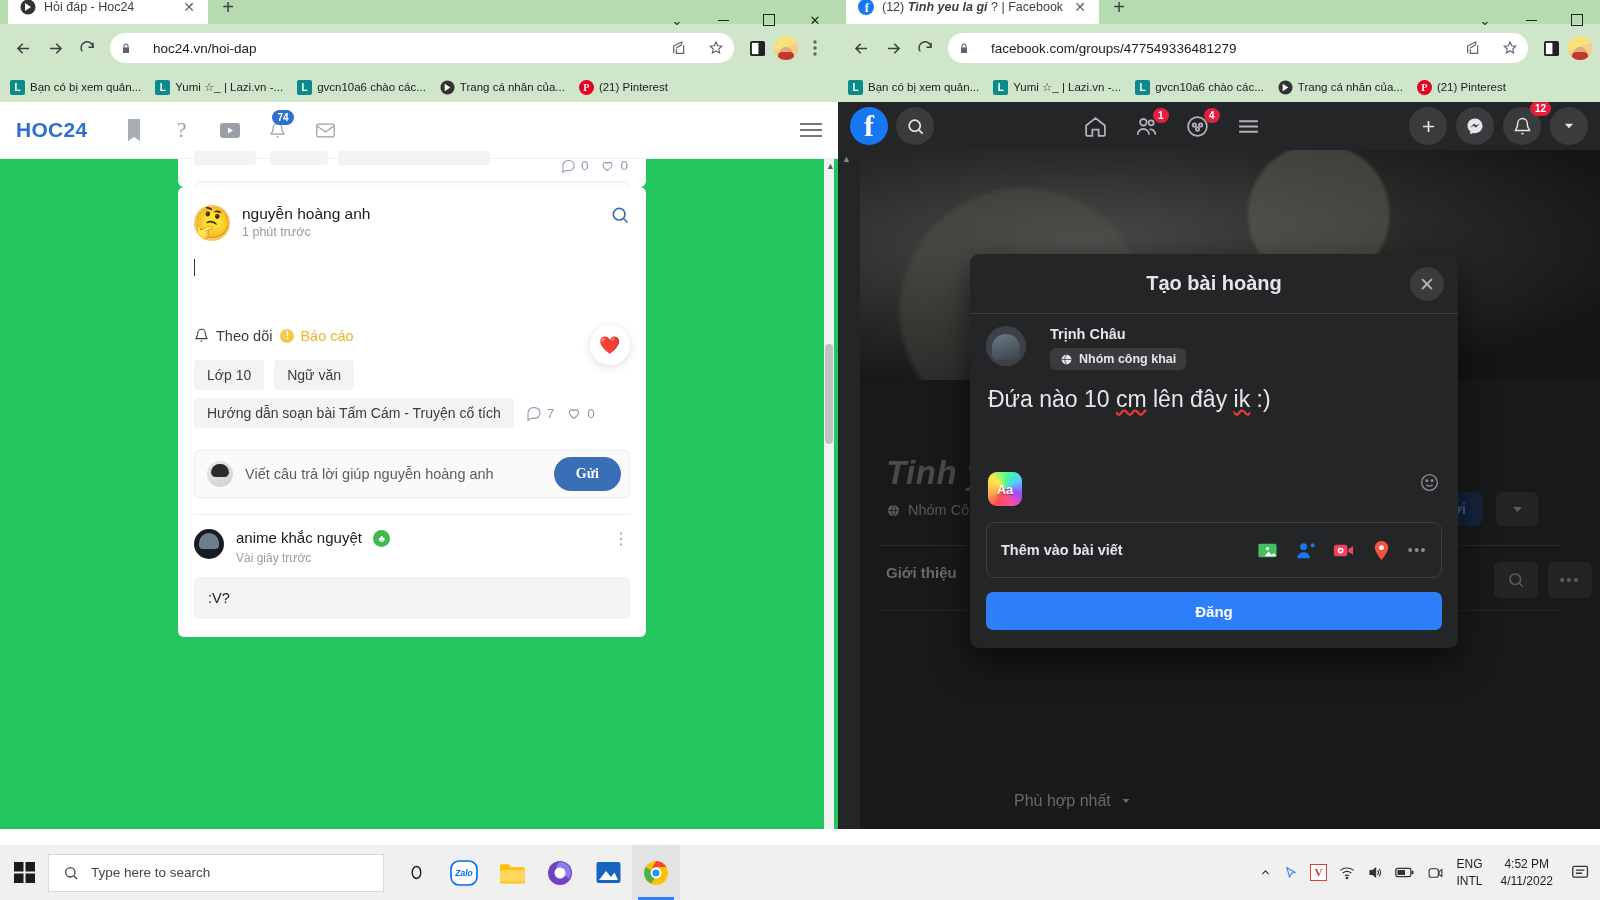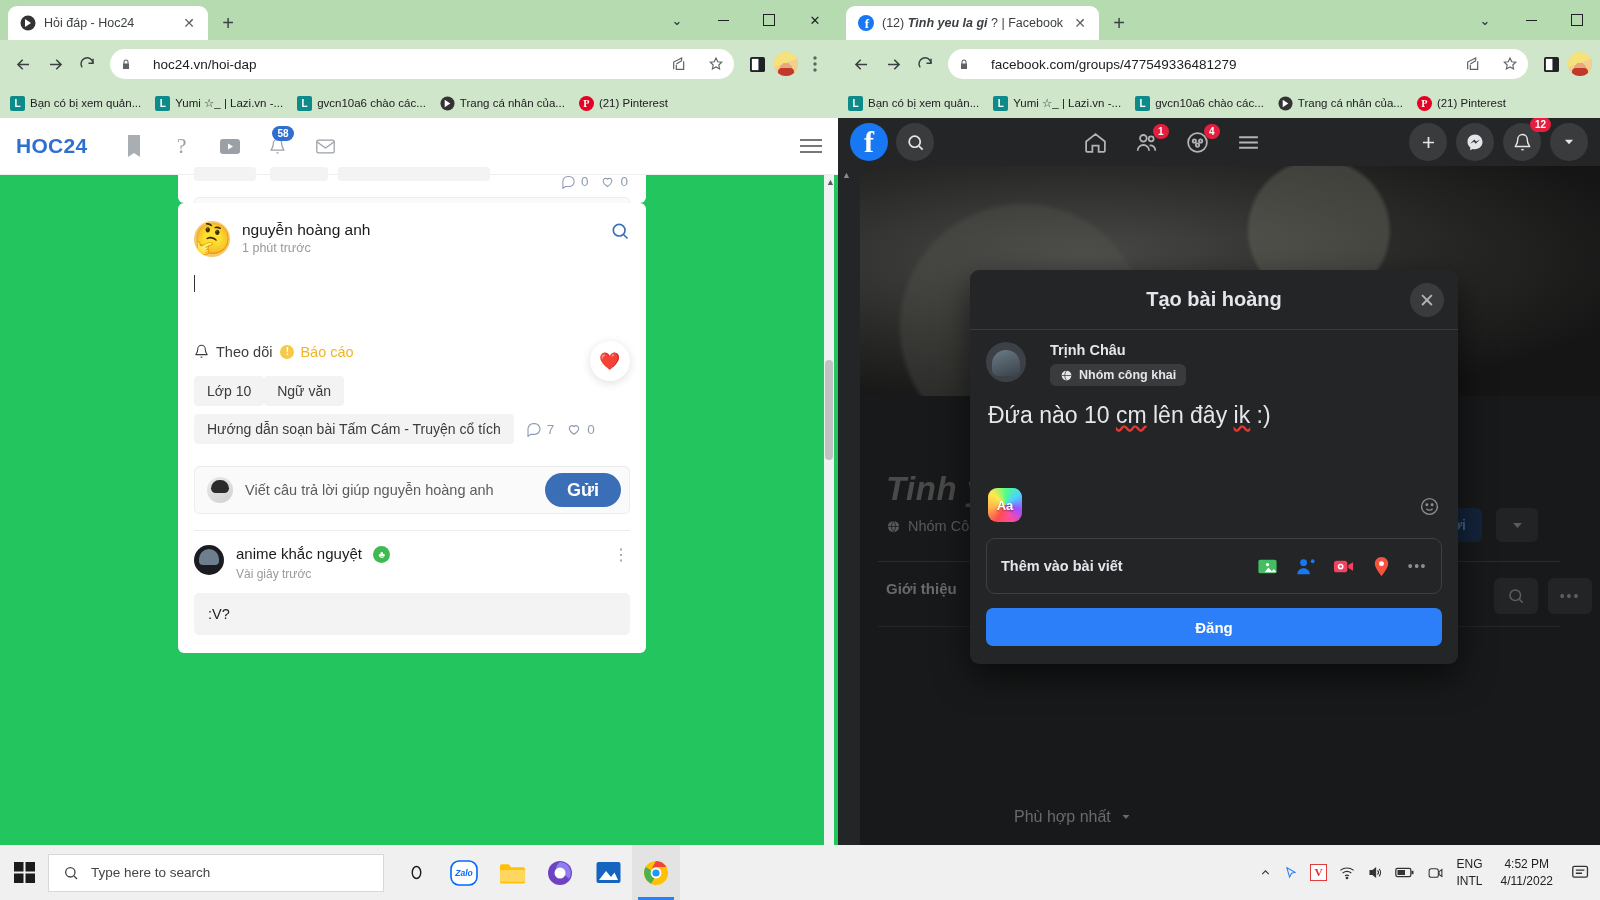--- a/index.html
+++ b/index.html
@@ -9,21 +9,21 @@
     background: #000;
   }
   .screen { position: relative; width: 1600px; height: 900px; }
 
   
   .chrome-win { position: absolute; top: 0; overflow: hidden; background: #fff; }
   .win-left  { left: 0;   width: 838px; height: 845px; }
   .win-right { left: 838px; width: 762px; height: 845px; }
 
   .tabstrip {
-    height: 40px; background: #b6dbb0; position: relative;
+    height: 24px; background: #b6dbb0; position: relative;
     display: flex; align-items: flex-end; padding-left: 8px;
   }
   .tab {
     height: 34px; background: #fff; border-radius: 9px 9px 0 0;
     display: flex; align-items: center; gap: 8px;
     padding: 0 10px 0 12px; min-width: 200px; position: relative;
   }
   .tab-favicon { width: 16px; height: 16px; flex: none; }
   .tab-title {
     font-size: 12.5px; color: #3c4043; white-space: nowrap;
@@ -145,22 +145,22 @@
     background: linear-gradient(150deg, #eaeaea, #d0d0d0);
     position: relative;
   }
   .ans-avatar::after {
     content:""; position:absolute; left:4px; top:3px; width:18px; height:13px;
     background:#2b2b2b; border-radius: 9px 9px 5px 5px;
   }
   .ans-placeholder { flex: 1; font-size: 14.5px; color: #5c5c5c; }
   .btn-send {
     background: #3a6fb8; color: #fff; border: none; border-radius: 19px;
-    height: 34px; padding: 0 22px; font-size: 18px; font-weight: bold;
-    font-family: Liberation Sans, sans-serif;
+    height: 34px; padding: 0 22px; font-size: 14px; font-weight: bold;
+    font-family: Liberation Serif, serif;
   }
 
   .q-head { display: flex; align-items: flex-start; padding: 18px 16px 0 16px; gap: 12px; }
   .q-avatar {
     width: 36px; height: 36px; border-radius: 50%; flex: none; position: relative;
     background: #f5c96b; overflow: hidden;
   }
   .q-avatar .face { position: absolute; inset: 0; font-size: 30px; line-height: 36px; text-align: center; }
   .q-name { font-size: 15.5px; color: #1b1b1b; font-weight: 500; }
   .q-time { font-size: 12.5px; color: #9a9a9a; margin-top: 2px; }
@@ -177,21 +177,21 @@
     width: 14px; height: 14px; border-radius: 50%; background: #f7c948;
     color: #fff; font-size: 10px; font-weight: bold; display: flex;
     align-items: center; justify-content: center; line-height: 1;
   }
   .heart-fab {
     position: absolute; right: 16px; top: 138px; width: 40px; height: 40px;
     border-radius: 50%; background: #fff; box-shadow: 0 2px 10px rgba(0,0,0,.13);
     display: flex; align-items: center; justify-content: center; font-size: 17px;
   }
 
-  .tags { display: flex; padding: 16px 16px 0 16px; flex-wrap: wrap; }
+  .tags { display: flex; gap: 10px; padding: 16px 16px 0 16px; flex-wrap: wrap; }
   .tag {
     background: #f3f3f3; border-radius: 4px; padding: 7px 13px;
     font-size: 14px; color: #3b3b3b;
   }
   .tag-row { display: flex; align-items: center; gap: 12px; padding: 8px 16px 0 16px; }
   .tag-wide {
     background: #f3f3f3; border-radius: 4px; padding: 7px 13px;
     font-size: 14px; color: #3b3b3b; white-space: nowrap;
   }
   .stat { display: flex; align-items: center; gap: 5px; color: #8f9bb3; font-size: 13.5px; }
@@ -347,21 +347,21 @@
     margin-top: 6px; display: inline-flex; align-items: center; gap: 6px;
     background: #3a3b3c; border-radius: 6px; padding: 4px 10px;
     font-size: 12.5px; color: #e4e6eb; font-weight: bold;
   }
   .modal-text {
     padding: 14px 18px 0 18px; font-size: 23px; color: #e4e6eb; line-height: 1.35;
     min-height: 92px;
   }
   .sp { text-decoration: underline wavy #e53935; text-decoration-skip-ink: none; }
   .modal-texttools {
-    display: flex; align-items: flex-end; justify-content: space-between;
+    display: flex; align-items: flex-start; justify-content: space-between;
     padding: 10px 18px 16px 18px;
   }
   .aa-btn {
     width: 34px; height: 34px; border-radius: 9px; position: relative;
     background: conic-gradient(from 210deg, #ff4d4d, #ffb84d, #ffe94d, #4dff88, #4dd2ff, #a14dff, #ff4d9e, #ff4d4d);
     display: flex; align-items: center; justify-content: center;
   }
   .aa-btn span { color: #fff; font-size: 13px; font-weight: bold; text-shadow: 0 1px 2px rgba(0,0,0,.45); }
   .emoji-btn { color: #8a8d91; font-size: 19px; }
   .addbox {
@@ -520,21 +520,21 @@
           <svg width="20" height="15" viewBox="0 0 20 15">
               <rect width="20" height="15" rx="3" fill="#9aa0a6"></rect>
               <path d="M8 4.5l5 3-5 3z" fill="#fff"></path>
             </svg>
         </div>
         <div class="hoc-ic">
           <svg width="17" height="19" viewBox="0 0 24 24" fill="none" stroke="#9aa0a6" stroke-width="1.7">
               <path d="M18 8a6 6 0 10-12 0c0 7-3 7-3 9h18c0-2-3-2-3-9"></path>
               <path d="M10.5 21h3"></path>
             </svg>
-          <span class="hoc-badge">58</span>
+          <span class="hoc-badge">74</span>
         </div>
         <div class="hoc-ic">
           <svg width="19" height="15" viewBox="0 0 24 18" fill="none" stroke="#9aa0a6" stroke-width="1.6">
               <rect x="1" y="1" width="22" height="16" rx="2"></rect>
               <path d="M1 3l11 8 11-8"></path>
             </svg>
         </div>
         <div class="hoc-burger">
             <span></span>
             <span></span>

